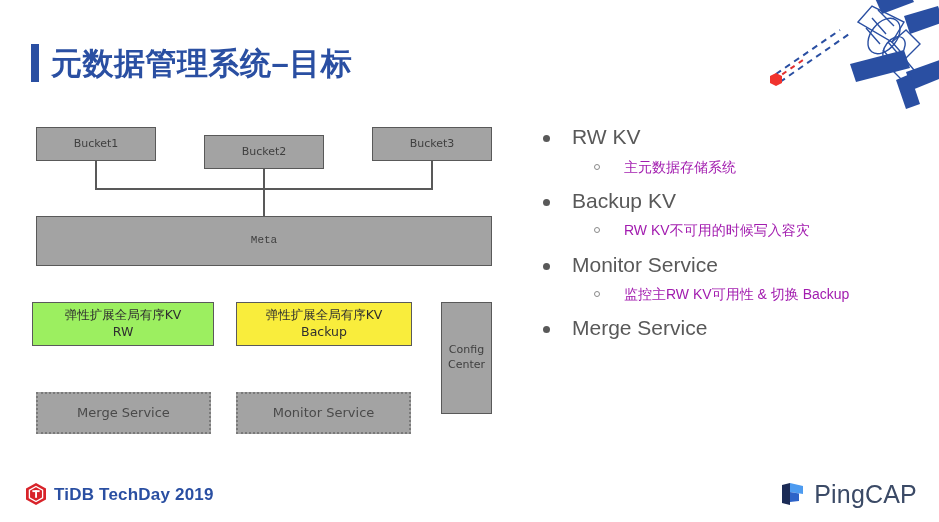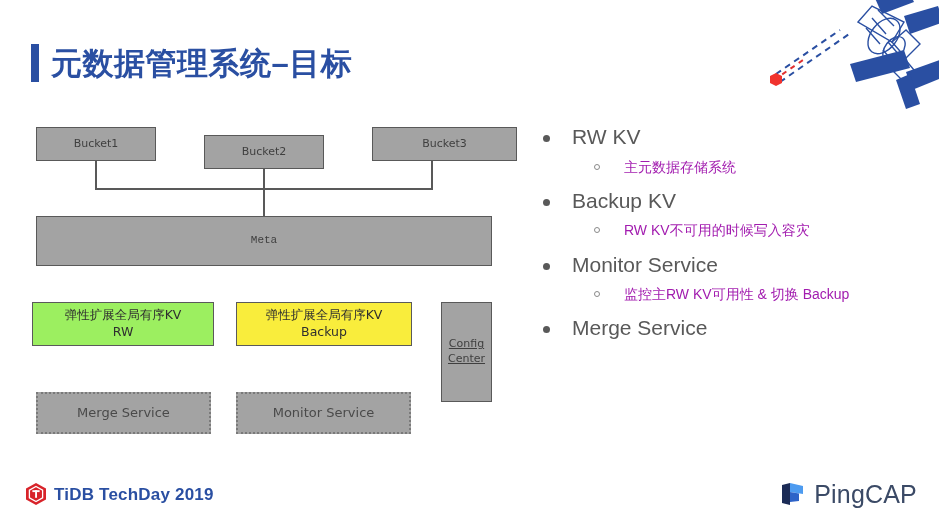--- a/index.html
+++ b/index.html
@@ -85,28 +85,28 @@
     line-height: 1.35;
   }
   .dbox.meta { font-size: 11px; font-family: Liberation Mono, monospace; }
   .dbox.config {
     font-size: 11px;
     line-height: 1.35;
   }
 
   #box-bucket1 { left: 36px;  top: 127px; width: 120px; height: 34px; }
   #box-bucket2 { left: 204px; top: 127px; width: 120px; height: 34px; margin-top: 8px; }
-  #box-bucket3 { left: 372px; top: 127px; width: 145px; height: 34px; }
+  #box-bucket3 { left: 372px; top: 127px; width: 120px; height: 34px; }
   #box-meta    { left: 36px;  top: 216px; width: 456px; height: 50px; }
 
   #box-kv-rw     { left: 32px;  top: 302px; width: 182px; height: 44px;
                    background: #9CEF60; border-color: #5a5a5a; }
   #box-kv-backup { left: 236px; top: 302px; width: 176px; height: 44px;
                    background: #F9ED3C; border-color: #5a5a5a; }
-  #box-config    { left: 441px; top: 302px; width: 51px; height: 100px; text-decoration: underline; }
+  #box-config    { left: 441px; top: 302px; width: 51px; height: 112px; }
 
   #box-merge   { left: 36px;  top: 392px; width: 175px; height: 42px; }
   #box-monitor { left: 236px; top: 392px; width: 175px; height: 42px; }
 
   
   .conn {
     position: absolute;
     background: #595959;
   }
   .conn.v { width: 1.5px; }

